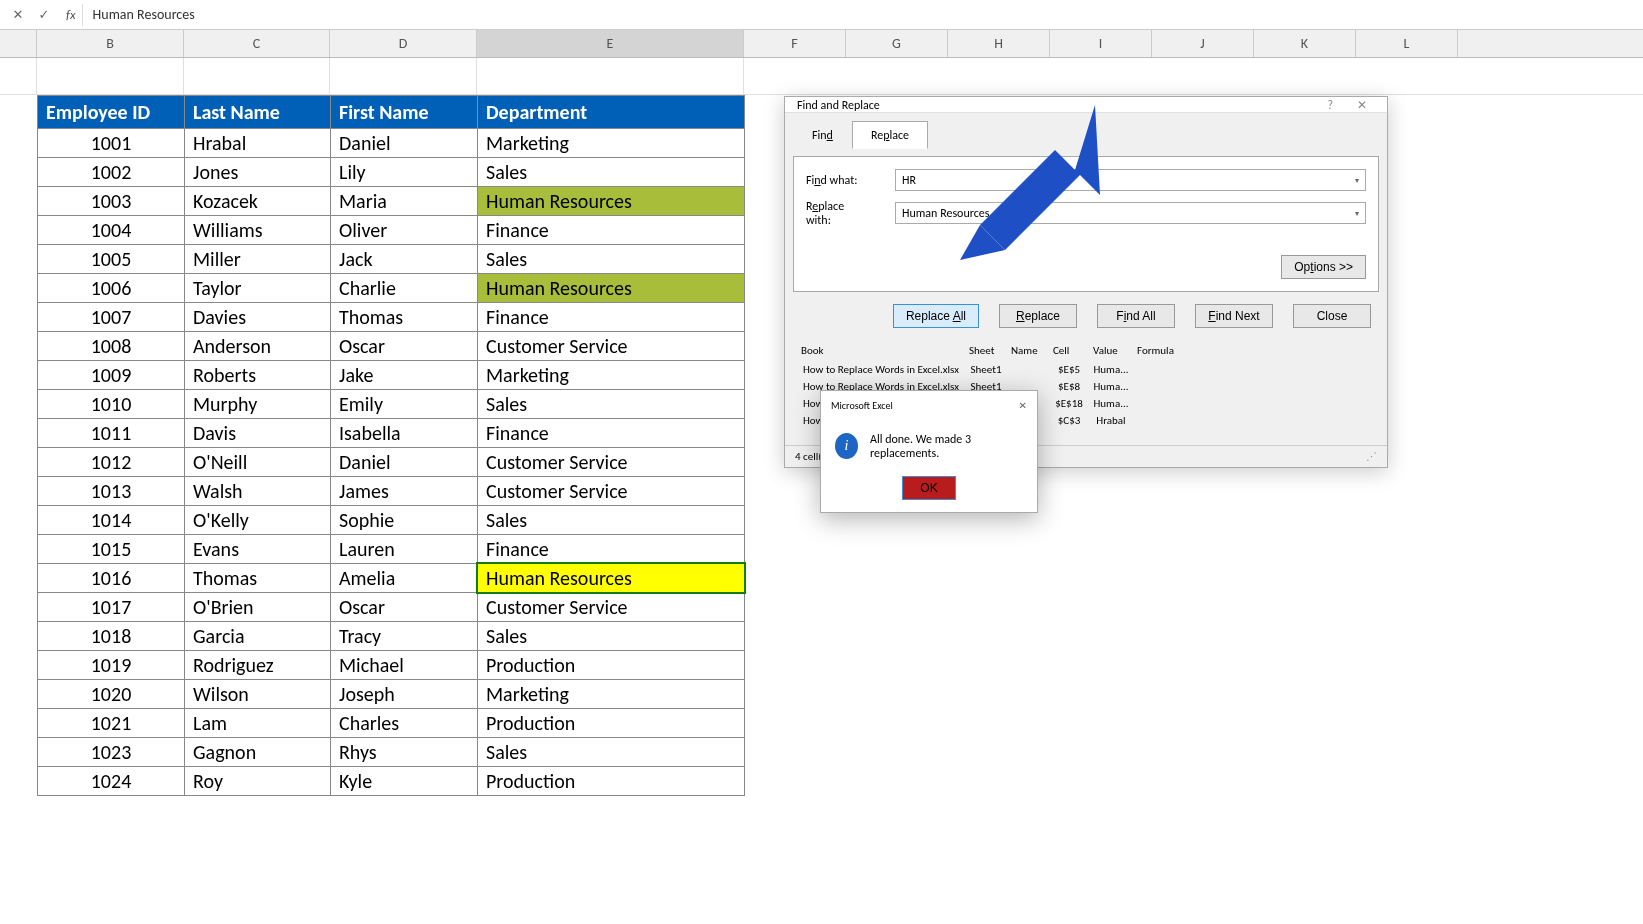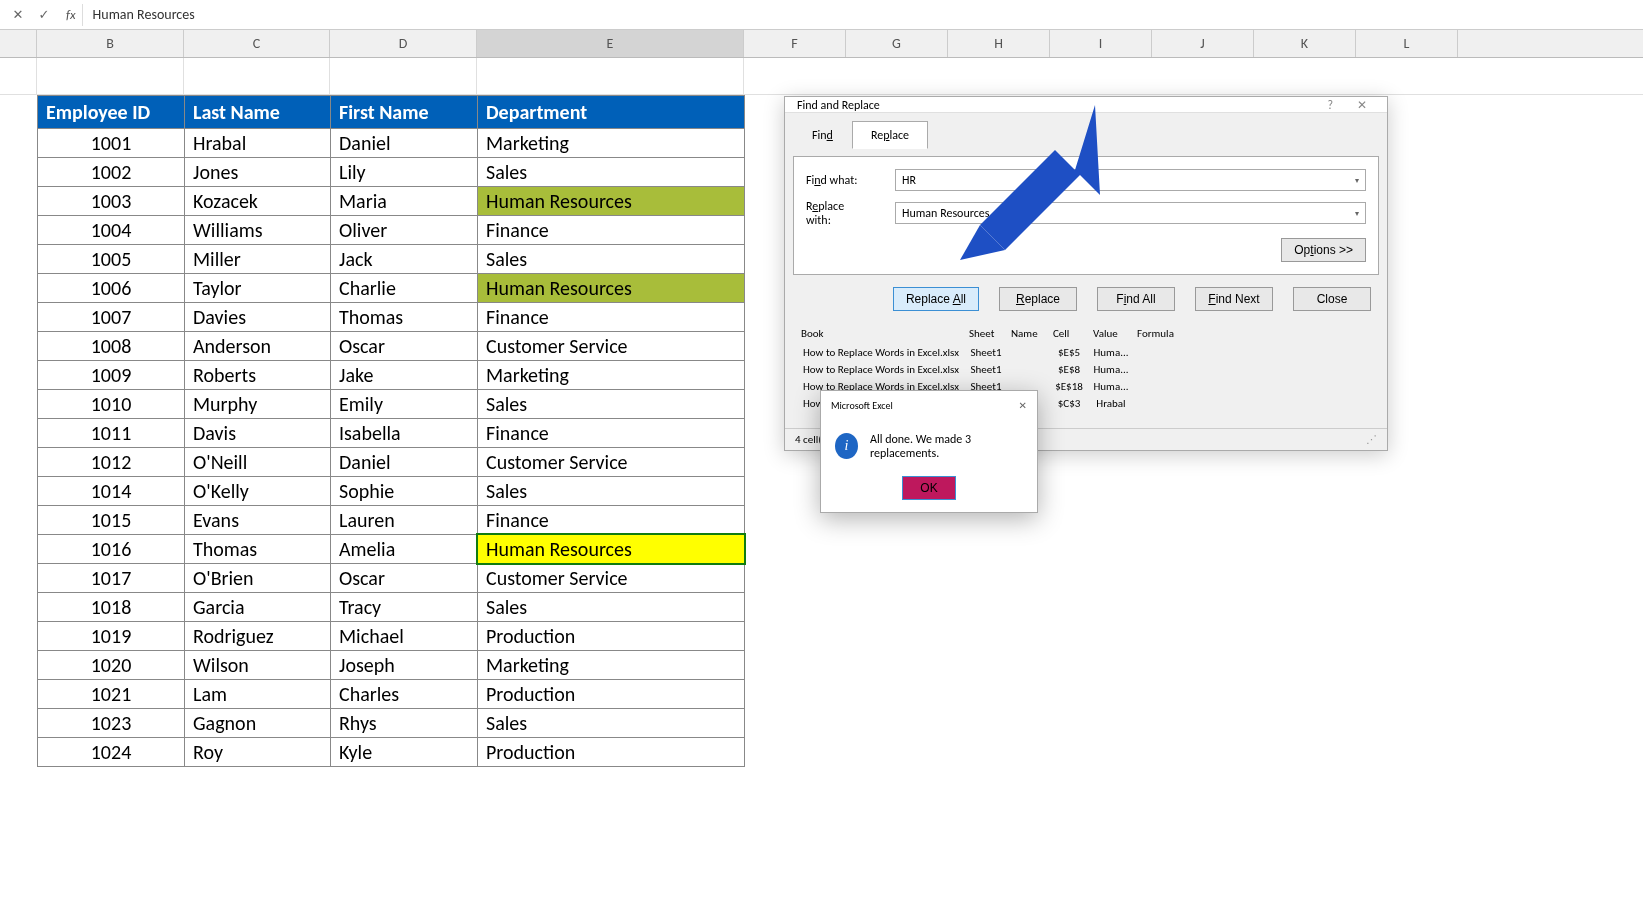--- a/index.html
+++ b/index.html
@@ -56,21 +56,21 @@
 .dlg-title-btns span { padding: 0 8px; cursor: pointer; }
 .dlg-body { padding: 8px; }
 .tabs { display: flex; margin-bottom: 8px; }
 .tab { padding: 6px 18px; border: 1px solid transparent; font-size: 12px; cursor: pointer; }
 .tab.active { background: #fff; border: 1px solid #aaa; border-bottom: 1px solid #fff; }
 .tab-content { background: #fff; border: 1px solid #aaa; padding: 12px; margin-top: -1px; }
 .form-row { display: flex; align-items: center; margin-bottom: 8px; gap: 27px; }
 .form-label { width: 62px; text-align: left; font-size: 12px; }
 .form-input { flex: 1; border: 1px solid #aaa; padding: 3px 6px; font-size: 12px; display: flex; justify-content: space-between; align-items: center; }
 .dd-arrow { font-size: 8px; color: #666; }
-.options-row { text-align: right; margin-top: 11px; }
+.options-row { text-align: right; margin-top: 28px; }
 .btn { padding: 4px 12px; border: 1px solid #999; background: #e8e8e8; font-size: 12px; cursor: pointer; min-width: 78px; }
 .btn.highlighted { border: 1px solid #3b8fd4; background: #d9ecfb; }
 .btn-row { display: flex; gap: 20px; justify-content: flex-end; padding: 12px 8px; }
 .results-table { padding: 0 8px 8px; }
 .results-header { display: flex; font-size: 11px; padding: 4px 0; gap: 0; }
 .results-header div { padding-right: 8px; }
 .rh-book { width: 168px; }
 .rh-sheet { width: 42px; }
 .rh-name { width: 42px; }
 .rh-cell { width: 40px; }
@@ -79,21 +79,21 @@
 .results-row { display: flex; font-size: 11px; padding: 2px 0; }
 .results-row div { padding-right: 8px; text-align: center; }
 .status-row { padding: 4px 10px; border-top: 1px solid #ccc; font-size: 11px; display: flex; justify-content: space-between; }
 
 
 .msgbox { position: absolute; left: 820px; top: 390px; width: 218px; background: #fff; border: 1px solid #aaa; box-shadow: 0 6px 24px rgba(0,0,0,0.3); font-size: 12px; z-index: 10; }
 .msgbox-title { padding: 8px 10px; display: flex; justify-content: space-between; align-items: center; font-size: 10px; }
 .msgbox-body { padding: 12px 14px 16px; display: flex; align-items: center; gap: 12px; }
 .info-icon { width: 26px; height: 26px; border-radius: 50%; background: #1e66c4; color: #fff; display: flex; align-items: center; justify-content: center; font-style: italic; font-family: Georgia, serif; font-size: 14px; }
 .msgbox-btns { text-align: center; padding-bottom: 12px; }
-.msgbox-btns .btn { min-width: 54px; border: 1px solid #3b8fd4; background: #be185d; }
+.msgbox-btns .btn { min-width: 54px; border: 1px solid #3b8fd4; background: #b91c1c; }
 
 
 .arrow { position: absolute; left: 950px; top: 100px; width: 170px; height: 170px; z-index: 20; pointer-events: none; }
 
 .u { text-decoration: underline; }
 </style>
 </head>
 <body>
 
 <div class="formula-bar">
@@ -203,20 +203,26 @@
           <tr>
             <td>1011</td>
             <td>Davis</td>
             <td>Isabella</td>
             <td>Finance</td>
           </tr>
           <tr>
             <td>1012</td>
             <td>O'Neill</td>
             <td>Daniel</td>
+            <td>Customer Service</td>
+          </tr>
+          <tr>
+            <td>1013</td>
+            <td>Walsh</td>
+            <td>James</td>
             <td>Customer Service</td>
           </tr>
           <tr>
             <td>1014</td>
             <td>O'Kelly</td>
             <td>Sophie</td>
             <td>Sales</td>
           </tr>
           <tr>
             <td>1015</td>

